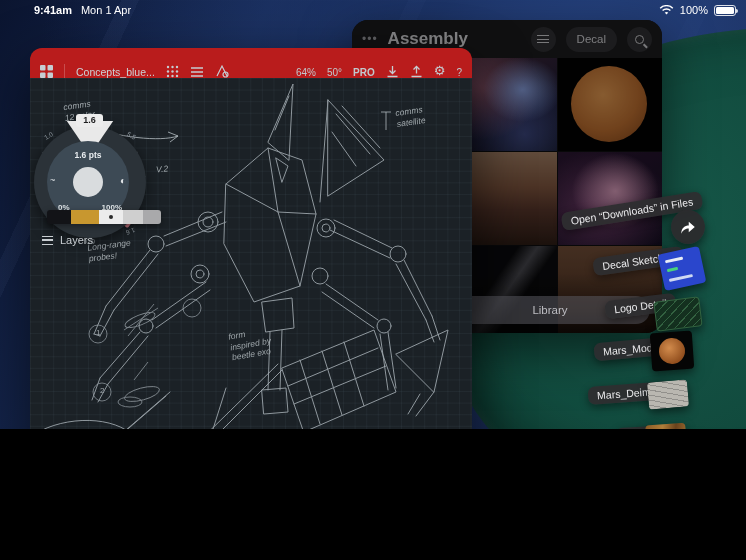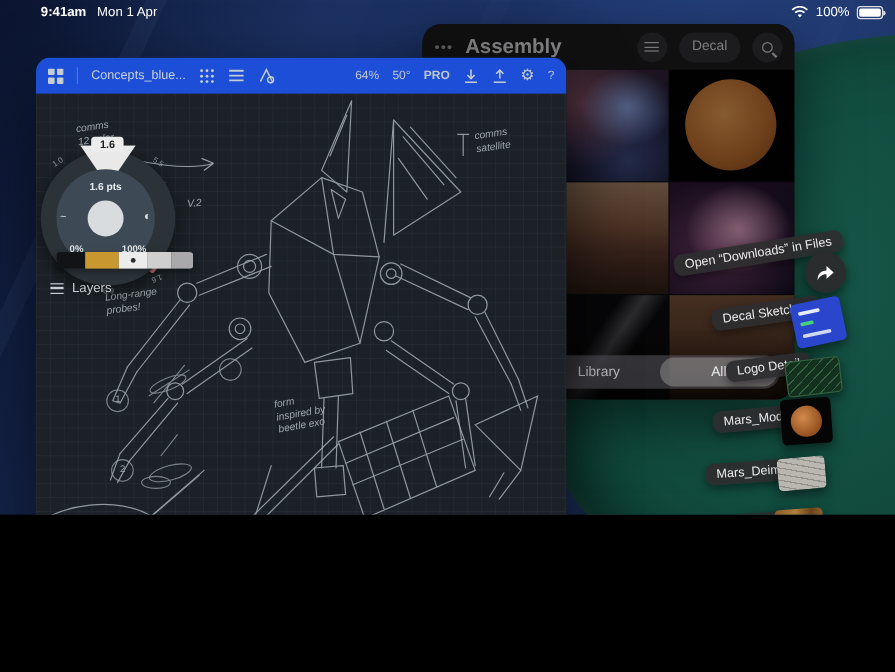--- a/index.html
+++ b/index.html
@@ -52,21 +52,21 @@
   .ph-sat{background:linear-gradient(125deg,#0b0b0d 38%,#46464c 50%,#0b0b0d 62%);}
   .ph-rov{background:linear-gradient(180deg,#6e4c36,#4c3020 70%,#2a1910);}
   #photos .dim{position:absolute;inset:0;background:rgba(0,0,0,.38);z-index:4;}
   #photos .fade{position:absolute;left:0;right:0;bottom:0;height:60px;background:linear-gradient(transparent,rgba(0,0,0,.6));z-index:4;}
   #photos .segwrap{position:absolute;left:98px;bottom:9px;width:200px;height:28px;border-radius:14px;background:rgba(90,90,96,.55);z-index:5;display:flex;align-items:center;}
   #photos .seg{flex:1;text-align:center;font-size:11.5px;color:#bdbdc2;}
   #photos .seg.sel{background:rgba(255,255,255,.24);border-radius:12px;height:24px;line-height:24px;margin:0 2px;color:#ececf0;}
   
   #concepts{left:30px;top:48px;width:442px;height:464px;border-radius:12px;overflow:hidden;z-index:10;
     background:#1b2126;box-shadow:0 20px 55px rgba(0,0,0,.6);}
-  #ctoolbar{position:absolute;left:0;top:0;right:0;height:30px;background:#1d4ed8;display:flex;align-items:center;padding:0 10px;gap:11px;z-index:6;color:#c6cdd2;}
+  #ctoolbar{position:absolute;left:0;top:0;right:0;height:30px;background:#b91c1c;display:flex;align-items:flex-end;padding:0 10px;gap:11px;z-index:6;color:#c6cdd2;}
   #ctoolbar .ttl{font-size:10.5px;color:#ccd2d6;}
   #ctoolbar .sp{flex:1;}
   #ctoolbar .tx{font-size:10px;color:#c1c8cd;}
   .vdiv{width:1px;height:14px;background:rgba(255,255,255,.22);}
   #canvas{position:absolute;inset:30px 0 0 0;
     background-image:
       linear-gradient(rgba(160,190,210,.055) 1px, transparent 1px),
       linear-gradient(90deg, rgba(160,190,210,.055) 1px, transparent 1px);
     background-size:11.6px 11.6px;background-color:#1b2126;}
   .hand{position:absolute;font-style:italic;font-size:8.5px;line-height:1.25;color:#aeb6ba;opacity:.9;white-space:pre-line;}
@@ -195,21 +195,20 @@
       <div class="ph ph-land" style="left:103px;top:94px;"></div>
       <div class="ph ph-neb2" style="left:206px;top:94px;width:104px;"></div>
       <div class="ph ph-dark" style="left:0;top:188px;"></div>
       <div class="ph ph-sat" style="left:103px;top:188px;"></div>
       <div class="ph ph-rov" style="left:206px;top:188px;width:104px;"></div>
     </div>
     <div class="fade"></div>
     <div class="dim"></div>
     <div class="segwrap">
       <span class="seg">Library</span>
-      <span class="seg sel">All</span>
     </div>
   </div>
 
   <div id="concepts" class="abs">
     <div id="ctoolbar">
       <svg width="13" height="13" viewBox="0 0 13 13">
         <rect x="0" y="0" width="5.5" height="5.5" rx="1" fill="#c6cdd2"></rect>
           <rect x="7.5" y="0" width="5.5" height="5.5" rx="1" fill="#c6cdd2"></rect>
         <rect x="0" y="7.5" width="5.5" height="5.5" rx="1" fill="#c6cdd2"></rect>
           <rect x="7.5" y="7.5" width="5.5" height="5.5" rx="1" fill="#c6cdd2"></rect>

